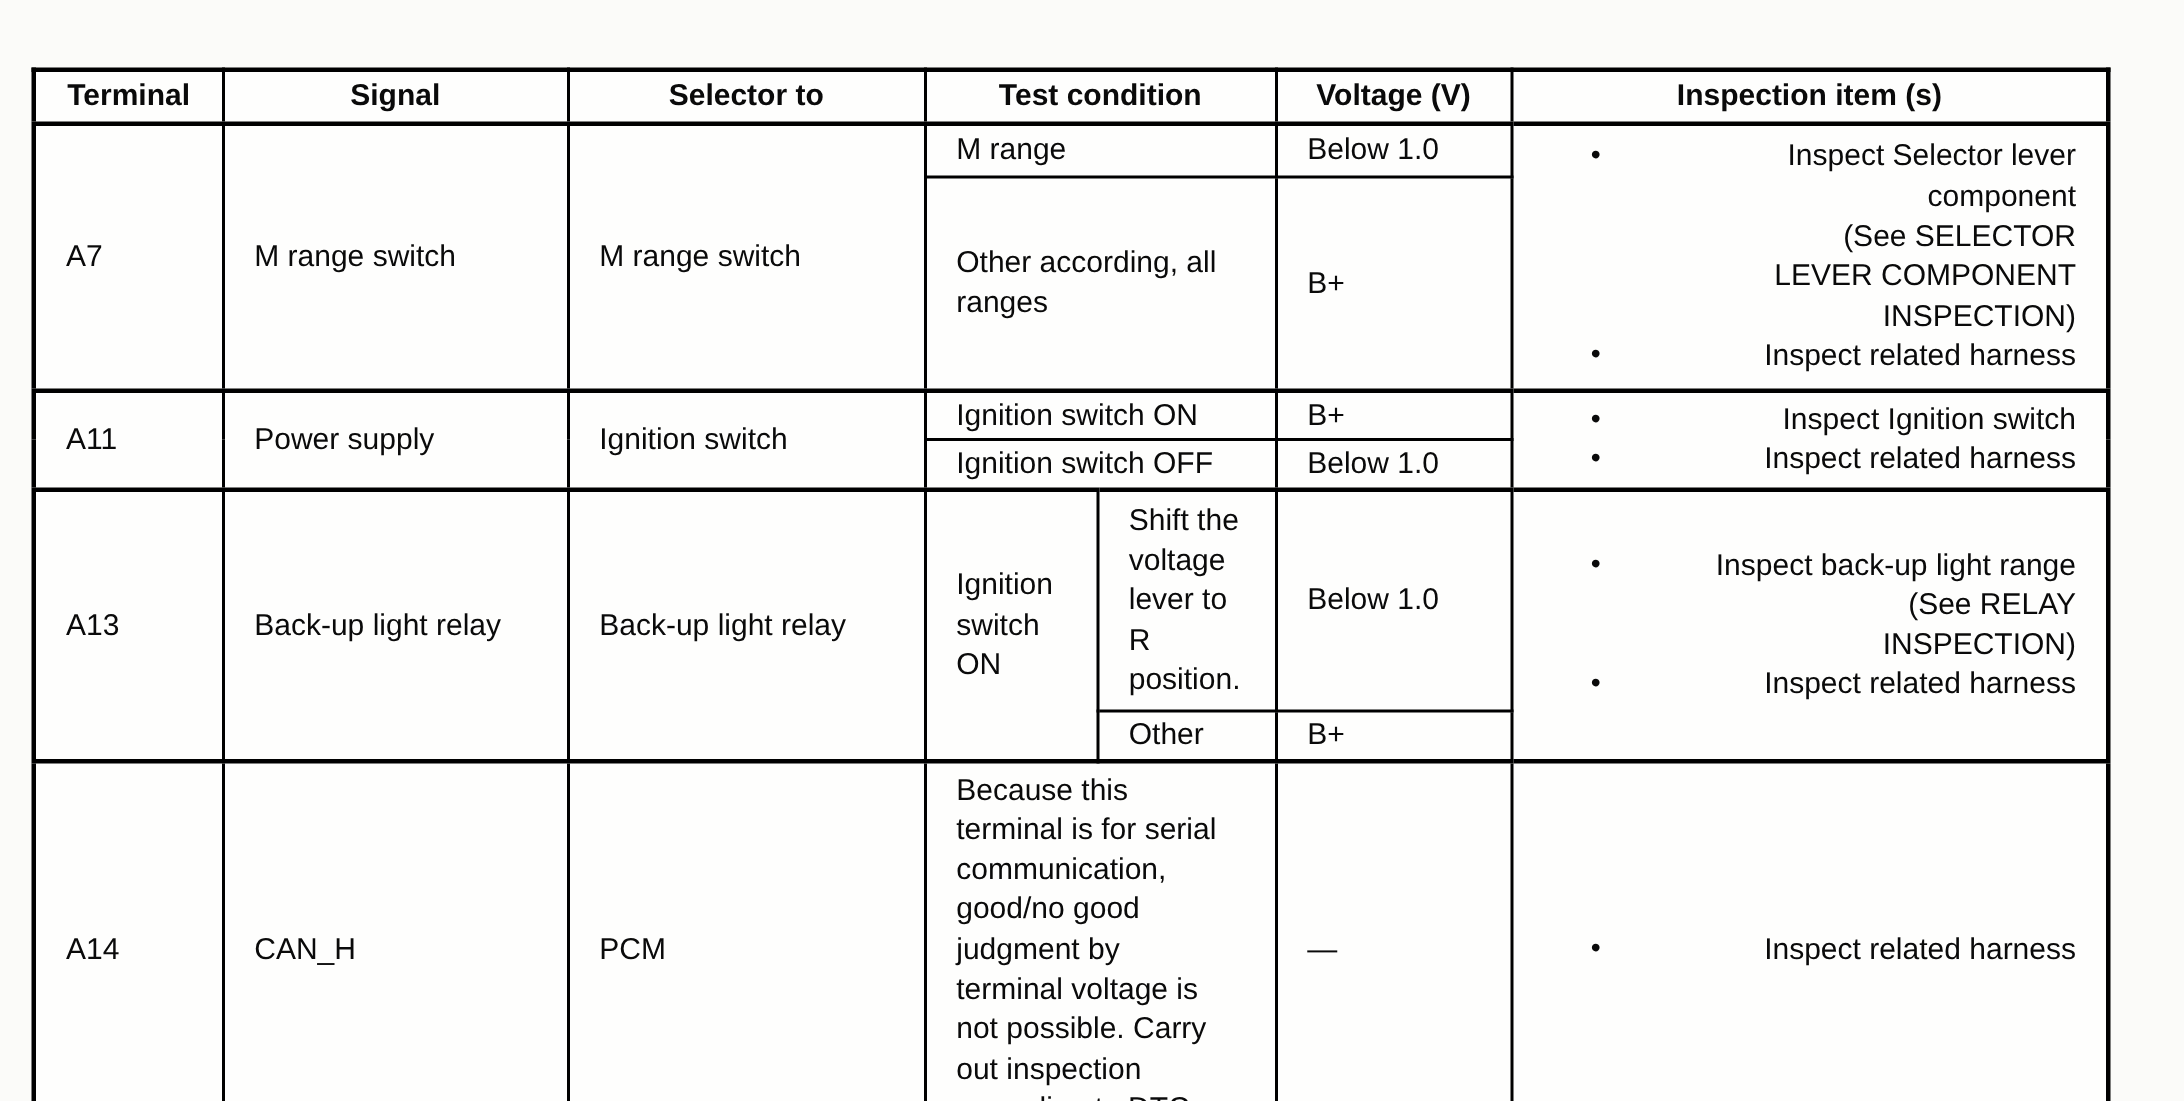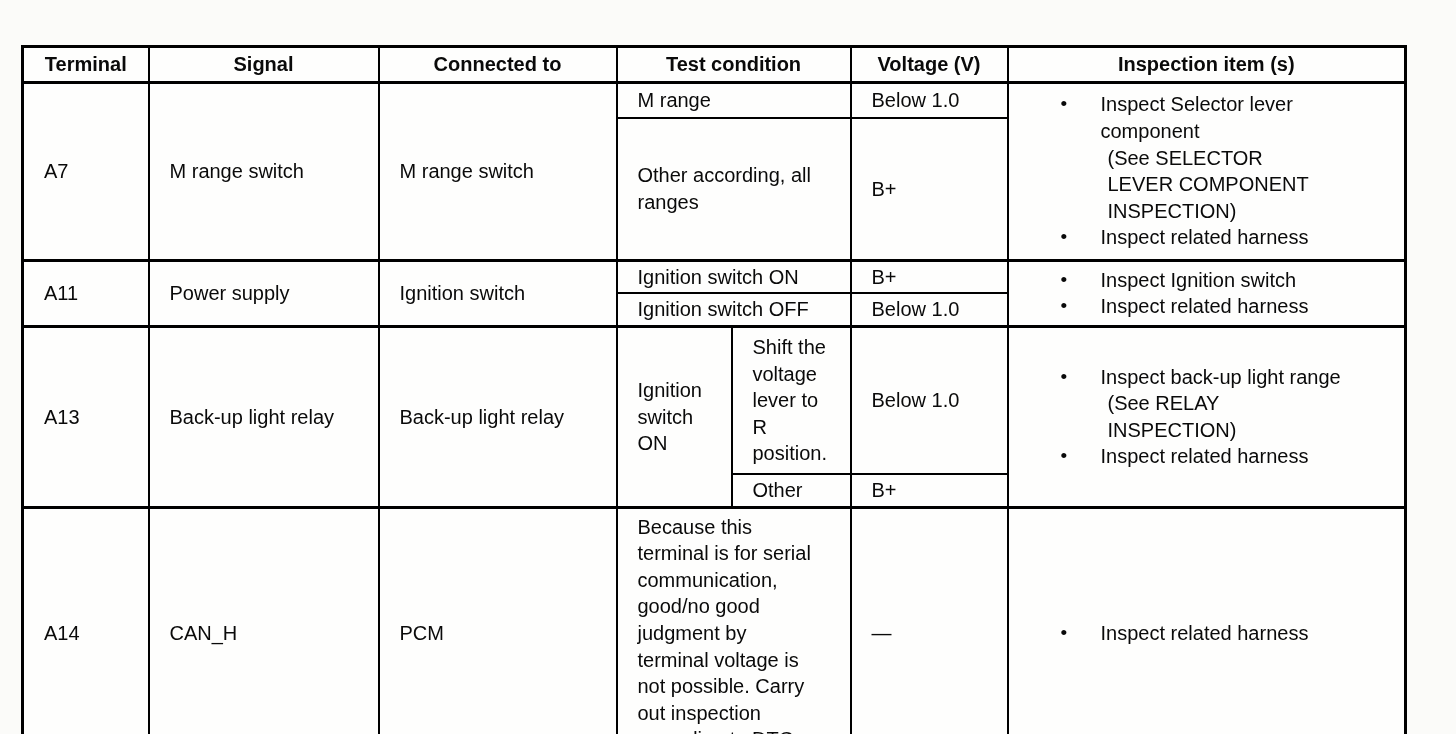--- a/index.html
+++ b/index.html
@@ -49,21 +49,21 @@
   .pre { white-space: pre-line; }
   
   .blist { padding-left: 32px; }
   .bitem { display: flex; align-items: flex-start; }
   .bullet {
     flex: 0 0 40px;
     width: 40px;
     font-size: 19px;
     line-height: 1.4;
   }
-  .btext { flex: 1 1 auto; }
+  .btext { flex: 1 1 auto; text-align: right; }
   .sub { padding-left: 7px; }
 </style>
 </head>
 <body>
 
 <div class="page">
   <table class="spec">
     <colgroup>
       <col style="width:126px">
       <col style="width:230px">
@@ -71,21 +71,21 @@
       <col style="width:115px">
       <col style="width:119px">
       <col style="width:157px">
       <col style="width:398px">
     </colgroup>
 
     <tbody>
         <tr style="height:32px">
       <th>Terminal</th>
       <th>Signal</th>
-      <th>Connected to</th>
+      <th>Selector to</th>
       <th colspan="2">Test condition</th>
       <th>Voltage (V)</th>
       <th>Inspection item (s)</th>
     </tr>
 
     <tr style="height:36px">
       <td rowspan="2" class="c">A7</td>
       <td rowspan="2">M range switch</td>
       <td rowspan="2">M range switch</td>
       <td colspan="2">M range</td>

